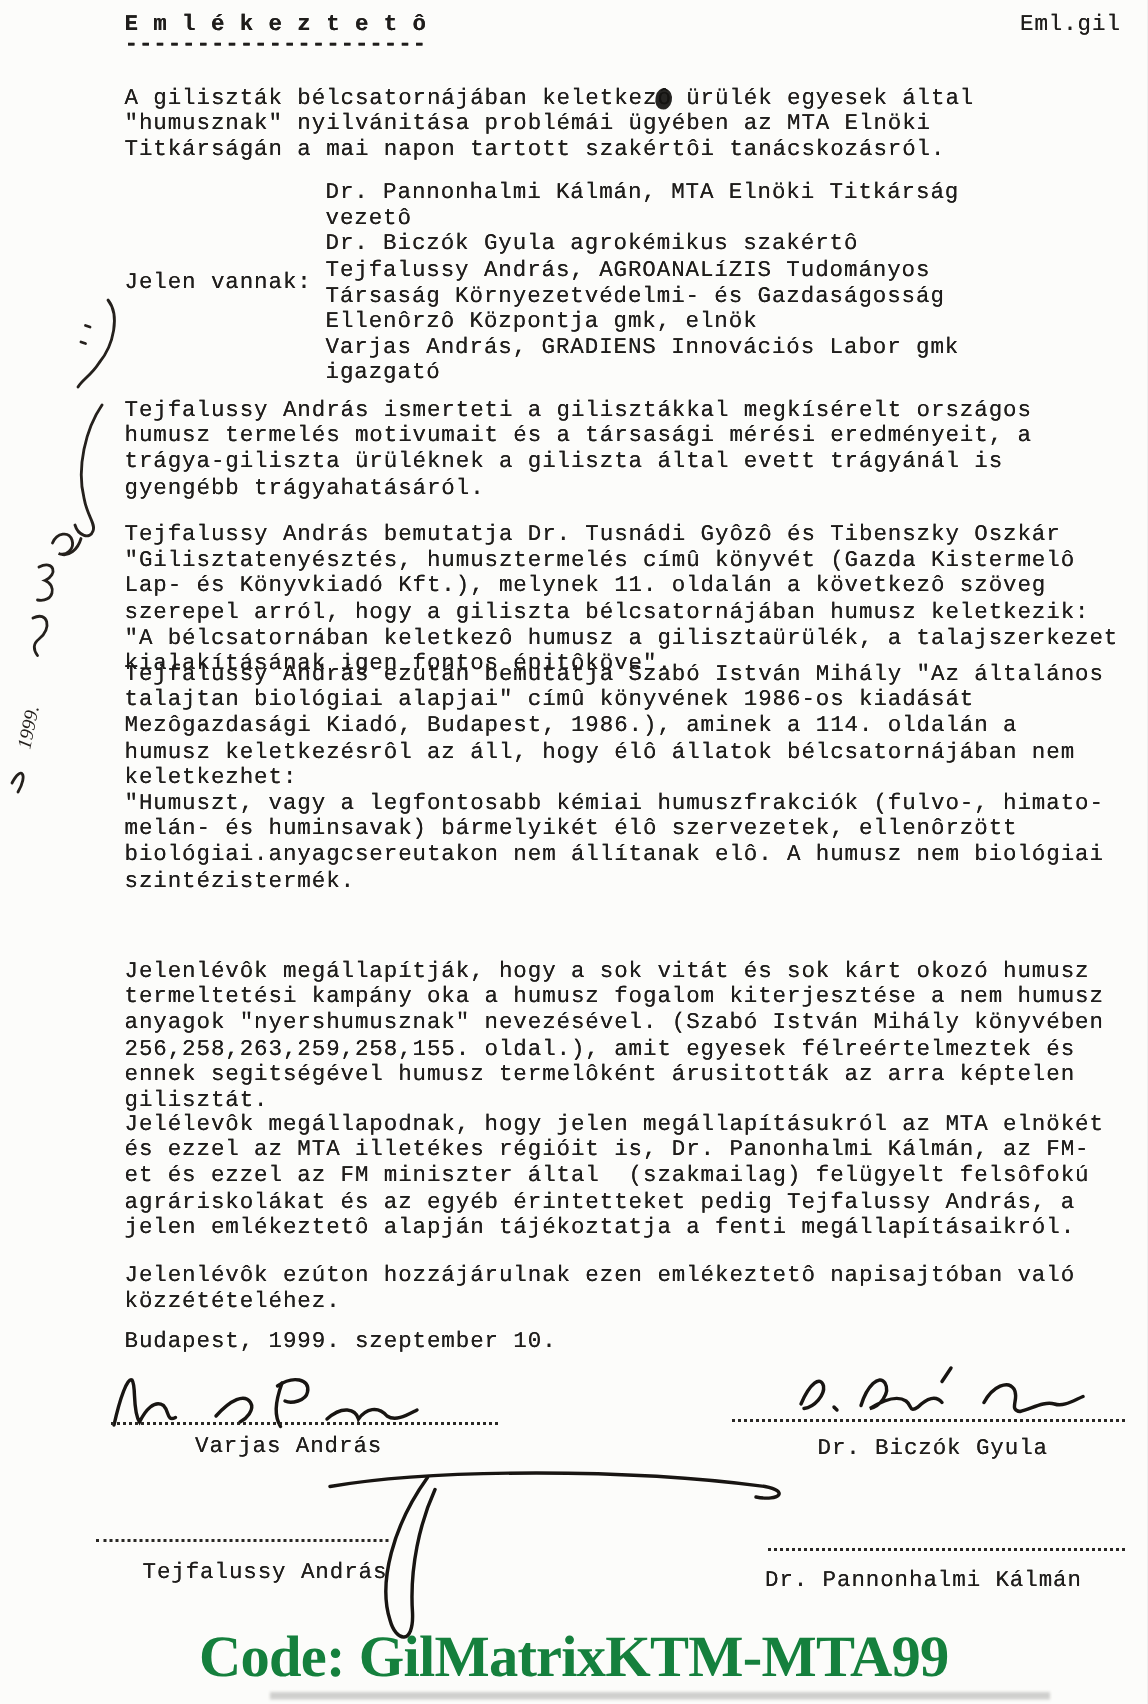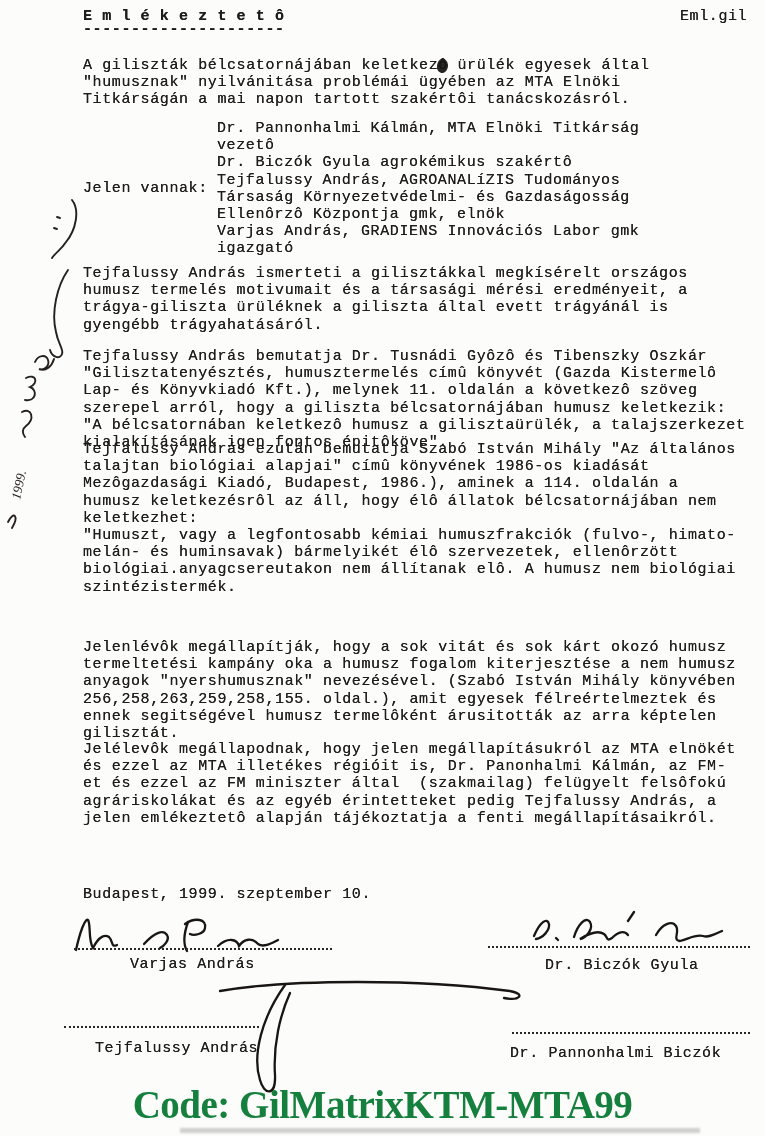--- a/index.html
+++ b/index.html
@@ -97,20 +97,22 @@
 termeltetési kampány oka a humusz fogalom kiterjesztése a nem humusz
 anyagok "nyershumusznak" nevezésével. (Szabó István Mihály könyvében
 256,258,263,259,258,155. oldal.), amit egyesek félreértelmeztek és
 ennek segitségével humusz termelôként árusitották az arra képtelen
 gilisztát.</div>
   <div class="mono" style="left:83px;top:741px;width:670px;">Jelélevôk megállapodnak, hogy jelen megállapításukról az MTA elnökét
 és ezzel az MTA illetékes régióit is, Dr. Panonhalmi Kálmán, az FM-
 et és ezzel az FM miniszter által  (szakmailag) felügyelt felsôfokú
 agráriskolákat és az egyéb érintetteket pedig Tejfalussy András, a
 jelen emlékeztetô alapján tájékoztatja a fenti megállapításaikról.</div>
+  <div class="mono" style="left:83px;top:842px;width:670px;">Jelenlévôk ezúton hozzájárulnak ezen emlékeztetô napisajtóban való
+közzétételéhez.</div>
 
   <div class="mono" style="left:83px;top:886px;">Budapest, 1999. szeptember 10.</div>
 
   <svg class="margin-svg" style="left:0;top:190px;" width="95" height="380" viewBox="0 0 95 380">
     <path d="M72,10 C80,20 76,40 66,52 C61,60 55,63 52,68"></path>
     <path d="M57,27 l 3,1"></path>
     <path d="M54,38 l 3,1"></path>
     <path d="M68,80 C57,96 51,122 56,142 C58,154 64,159 62,164 C60,170 52,167 50,160"></path>
     <path d="M35,172 C38,165 46,164 48,170 C50,176 44,181 39,179 C46,182 52,176 54,169"></path>
     <path d="M26,188 C36,183 39,193 30,197 C38,200 36,212 25,210"></path>
@@ -140,19 +142,19 @@
   <div class="sig-label" style="left:545px;top:957px;text-align:right;">Dr. Biczók Gyula</div>
 
   <div class="dots" style="left:64px;top:1026px;width:195px;"></div>
   <div class="sig-label" style="left:95px;top:1040px;">Tejfalussy András</div>
   <svg class="sig-svg" style="left:190px;top:975px;" width="350" height="125" viewBox="0 0 350 125">
     <path d="M30,16 C100,4 230,4 320,16 C336,19 330,26 314,23"></path>
     <path d="M95,10 C72,42 62,80 70,105 C74,120 86,122 85,100 C83,70 90,40 100,18"></path>
   </svg>
 
   <div class="dots" style="left:512px;top:1032px;width:238px;"></div>
-  <div class="sig-label" style="left:510px;top:1045px;">Dr. Pannonhalmi Biczók</div>
+  <div class="sig-label" style="left:510px;top:1045px;">Dr. Pannonhalmi Kálmán</div>
 
   <div class="code-line">Code: GilMatrixKTM-MTA99</div>
 
   <div class="bottom-bar"></div>
 
 </div>
 
 </body></html>

